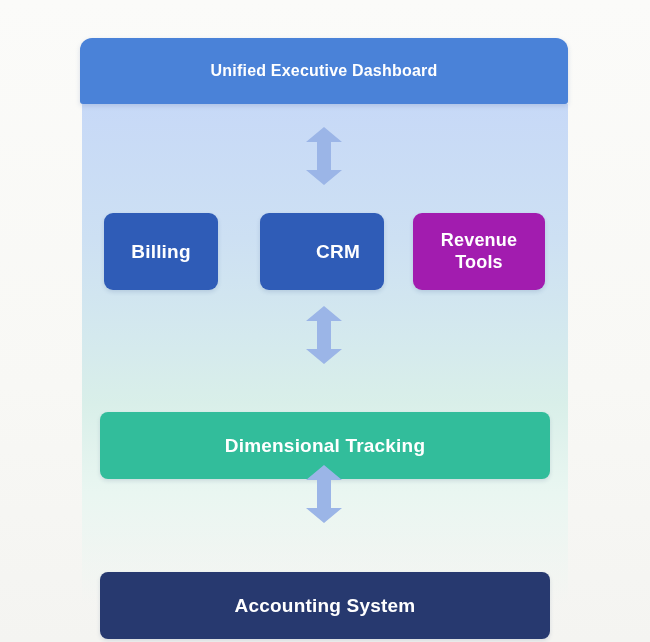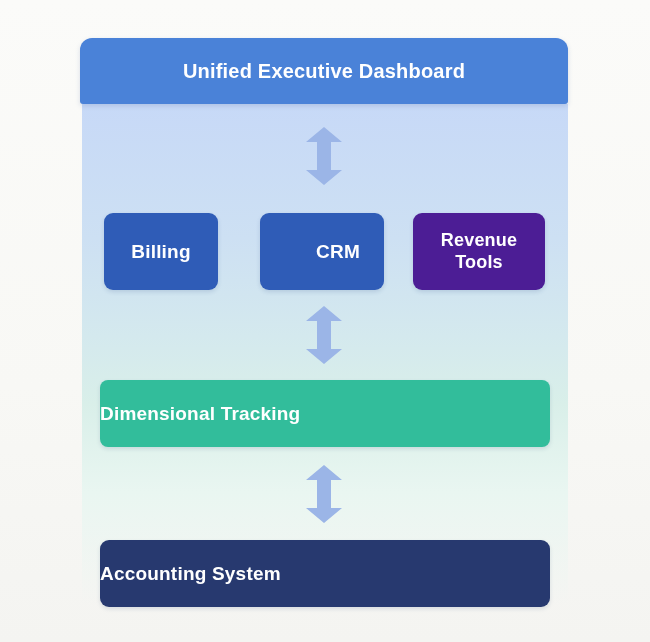--- a/index.html
+++ b/index.html
@@ -14,41 +14,42 @@
   .panel-body {
     position:absolute; top:66px; left:2px; right:0; bottom:0;
     background:linear-gradient(180deg,
       #c7d9f7 0%, #cde0f3 26%, #d4e9ee 45%,
       #d9efe9 58%, #e9f6f1 75%, rgba(250,250,248,0) 97%);
   }
   .header-bar {
     position:absolute; top:0; left:0; width:100%; height:66px;
     border-radius:12px 12px 3px 3px;
     display:flex; align-items:center; justify-content:center;
-    color:#ffffff; font-size:20px; font-weight:700; letter-spacing:.2px;
+    color:#ffffff; font-size:16px; font-weight:700; letter-spacing:.2px;
     box-shadow:0 2px 5px rgba(60,90,150,.18);
   }
   .sys-box {
     position:absolute; top:175px; height:77px;
     border-radius:9px;
     display:flex; align-items:center; justify-content:center; text-align:center;
     color:#ffffff; font-size:19px; font-weight:700; letter-spacing:.2px;
     line-height:1.22;
     box-shadow:0 2px 4px rgba(40,70,130,.16);
   }
   .box-billing { left:24px;  width:114px; }
   .box-crm     { left:180px; width:124px;padding-left:32px; }
   .box-revenue { left:333px; width:132px; font-size:18px; }
   .box-revenue .lbl { max-width:96px; }
   .wide-bar {
     position:absolute; left:20px; width:450px; height:67px;
     border-radius:8px;
-    display:flex; align-items:center; justify-content:flex-start;
+    display:flex; align-items:center; justify-content:center;
     color:#ffffff; font-size:19px; font-weight:700; letter-spacing:.2px;
     box-shadow:0 2px 4px rgba(40,70,110,.14);
+    margin-top:32px;
   }
   .bar-tracking   { top:342px; }
   .bar-foundation { top:502px; }
   .arrow {
     position:absolute; left:50%; transform:translateX(-50%);
     width:38px; height:58px;
   }
   .arrow-1 { top:89px; }
   .arrow-2 { top:268px; }
   .arrow-3 { top:427px; }
@@ -69,33 +70,33 @@
   </svg>
 
   <div class="sys-box box-billing" style="background: rgb(47, 92, 183);">
     <span class="lbl">Billing</span>
   </div>
 
   <div class="sys-box box-crm" style="background: rgb(47, 92, 183);">
     <span class="lbl">CRM</span>
   </div>
 
-  <div class="sys-box box-revenue" style="background: #4c1d95; text-align: center;">
+  <div class="sys-box box-revenue" style="background: #a21caf; text-align: center;">
     <span class="lbl">Revenue Tools</span>
   </div>
 
   <svg class="arrow arrow-2" viewBox="0 0 38 58">
     <polygon points="19,0 37,15 26,15 26,43 37,43 19,58 1,43 12,43 12,15 1,15" fill="#9bb5e7"></polygon>
   </svg>
 
   <div class="wide-bar bar-tracking" style="background: rgb(50, 189, 155);">
     <span>Dimensional Tracking</span>
   </div>
 
   <svg class="arrow arrow-3" viewBox="0 0 38 58">
     <polygon points="19,0 37,15 26,15 26,43 37,43 19,58 1,43 12,43 12,15 1,15" fill="#9bb5e7"></polygon>
   </svg>
 
-  <div class="wide-bar bar-foundation" style="background: rgb(39, 57, 111); border-radius: 9px;">
+  <div class="wide-bar bar-foundation" style="background: rgb(39, 57, 111);">
     <span>Accounting System</span>
   </div>
 
 </div>
 
 </body></html>

